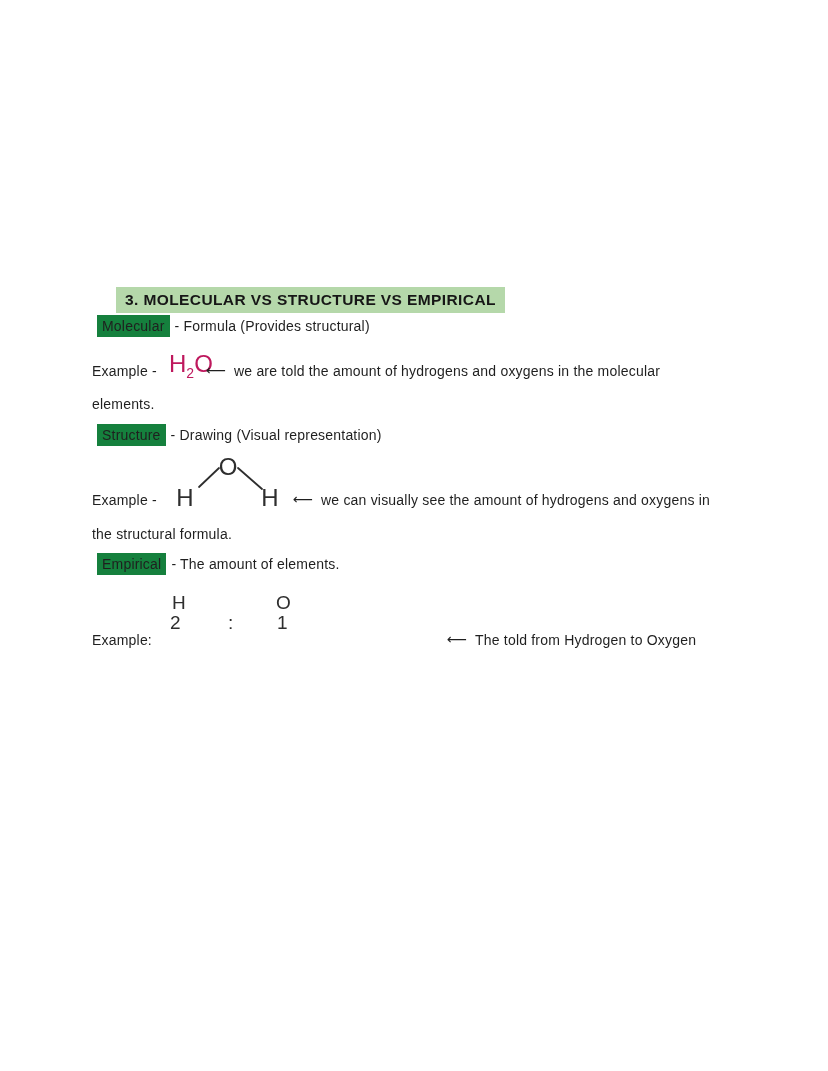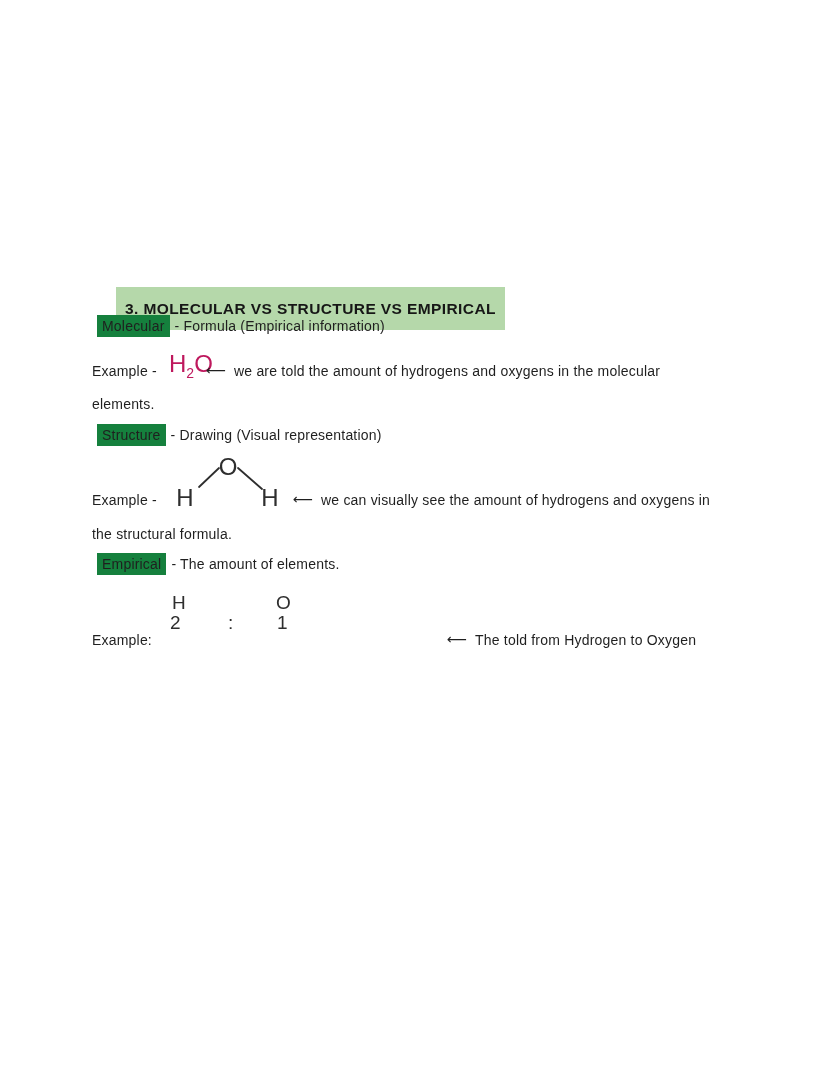--- a/index.html
+++ b/index.html
@@ -21,21 +21,21 @@
     color: #1f1f1f;
   }
   .typed {
     font-family: "Liberation Sans", sans-serif;
     color: #2e2e2e;
     letter-spacing: 0;
   }
   .title-hl {
     position: absolute;
     left: 116px; top: 287px;
-    height: 43px;
+    height: 26px;
     display: flex; align-items: center;
     background: #b5d8aa;
     padding: 0 9px;
   }
   .title-text {
     font-weight: 700;
     font-size: 15.5px;
     letter-spacing: 0.4px;
     color: #161616;
   }
@@ -69,21 +69,21 @@
 </head>
 <body>
 
 <div class="page">
 
   <div class="title-hl">
     <span class="title-text">3. MOLECULAR VS STRUCTURE VS EMPIRICAL</span>
   </div>
 
   <div class="abs hand" style="left:89px; top:318px;">
-    <span class="term-hl">Molecular</span><span class="def-text">- Formula (Empirical information)</span>
+    <span class="term-hl">Molecular</span><span class="def-text">- Formula (Provides structural)</span>
   </div>
 
   <span class="abs hand" style="left:92px; top:363px;">Example -</span>
   <span class="abs formula-large" style="left:169px; top:350px;"><span>H</span><sub>2</sub><span>O</span></span>
   <span class="abs arrow" style="left:206px; top:362px;">⟵</span>
   <span class="abs hand" style="left:234px; top:363px;">we are told the amount of hydrogens and oxygens in the molecular</span>
   <span class="abs hand" style="left:92px; top:396px;">elements.</span>
 
   <div class="abs hand" style="left:89px; top:427px;">
     <span class="term-hl">Structure</span><span class="def-text">- Drawing (Visual representation)</span>

